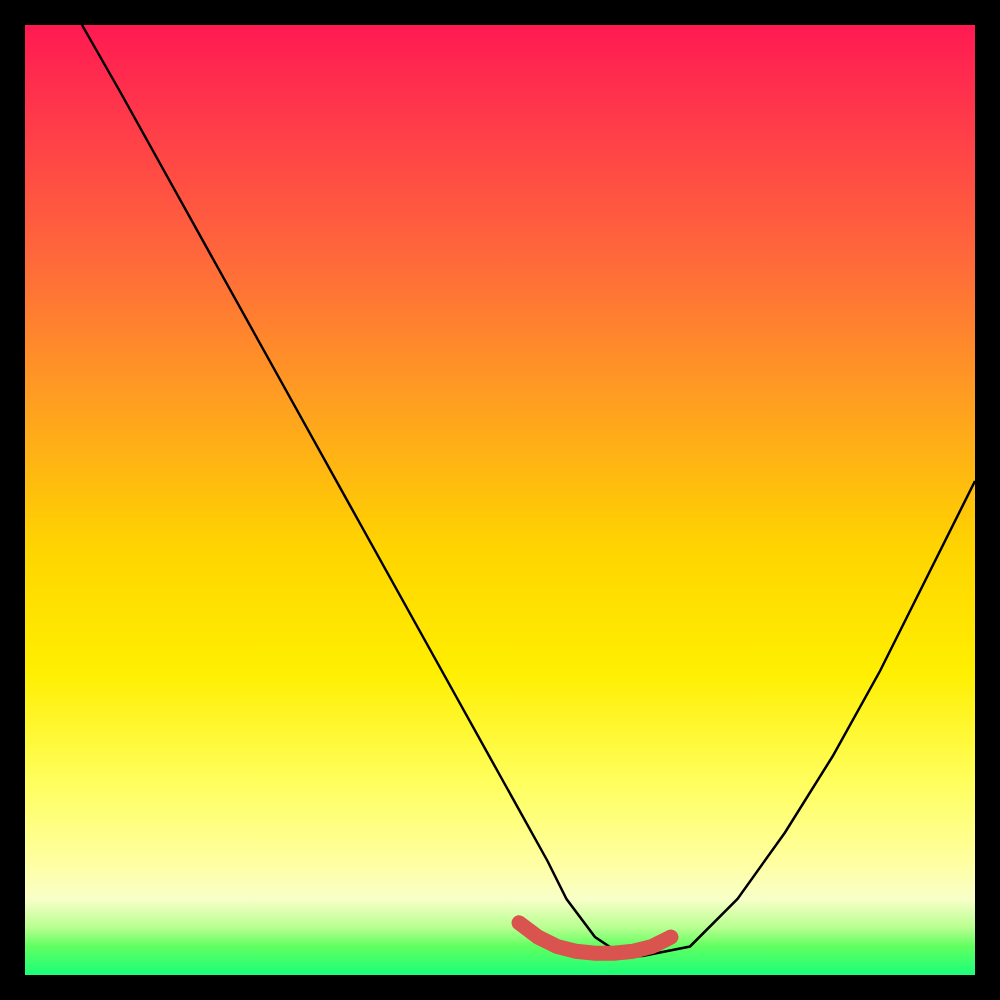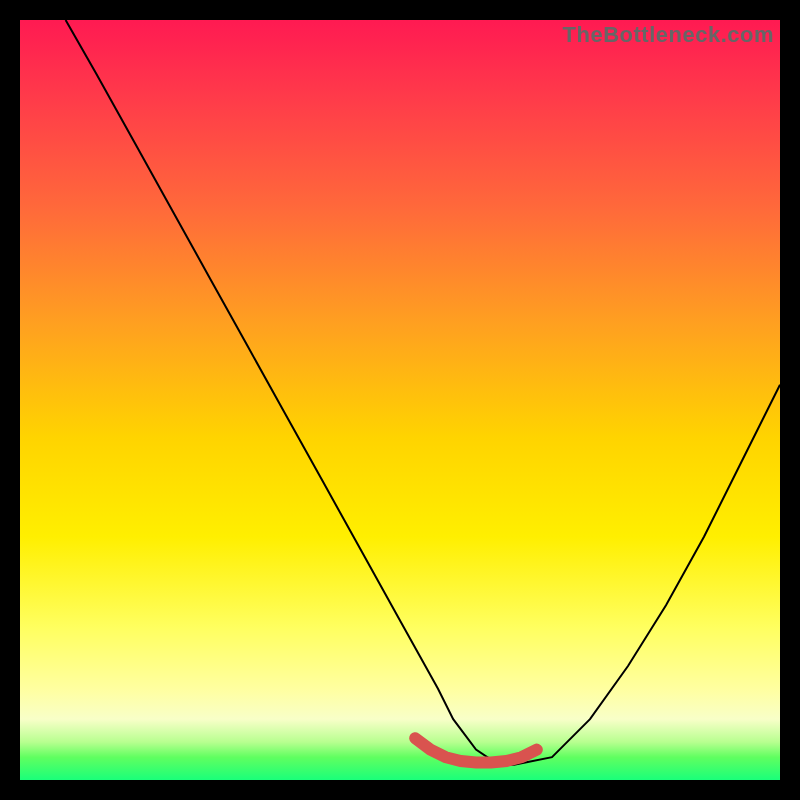--- a/index.html
+++ b/index.html
@@ -47,19 +47,18 @@
     top: 0;
     width: 760px;
     height: 760px;
   }
 </style>
 </head>
 <body>
 
 <div class="chart-container">
   <div class="plot-area">
-    <div class="watermark">TheBottleneck.com</div>
     <svg class="curve" viewBox="0 0 760 760" preserveAspectRatio="none">
       <path id="main-curve" fill="none" stroke="#000000" stroke-width="2" d="M45.6 0.0 L76.0 53.2 L114.0 121.6 L152.0 190.0 L190.0 258.4 L228.0 326.8 L266.0 395.2 L304.0 463.6 L342.0 532.0 L380.0 600.4 L418.0 668.8 L433.2 699.2 L456.0 729.6 L478.8 744.8 L494.0 744.8 L532.0 737.2 L570.0 699.2 L608.0 646.0 L646.0 585.2 L684.0 516.8 L722.0 440.8 L760.0 364.8"></path>
       <path id="highlight-segment" fill="none" stroke="#d9534f" stroke-width="12" stroke-linecap="round" d="M395.2 718.2 L410.4 729.6 L425.6 737.2 L440.8 741.0 L456.0 742.5 L471.2 742.5 L486.4 741.0 L501.6 737.2 L516.8 729.6"></path>
     </svg>
   </div>
 </div>
 
 </body></html>

